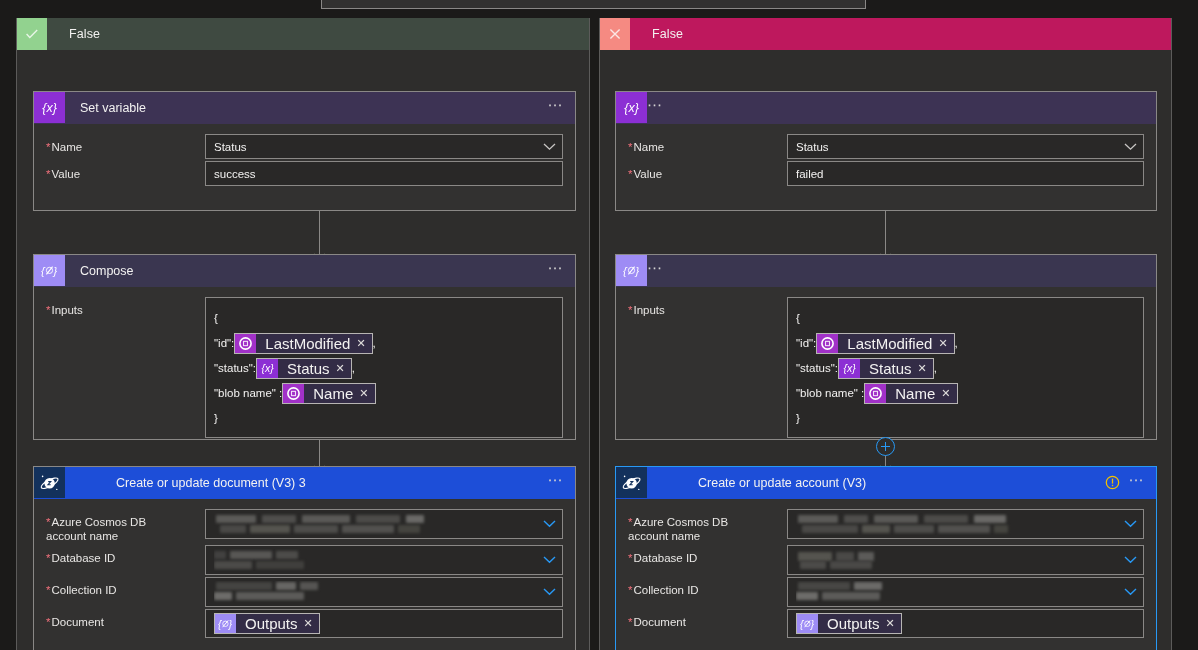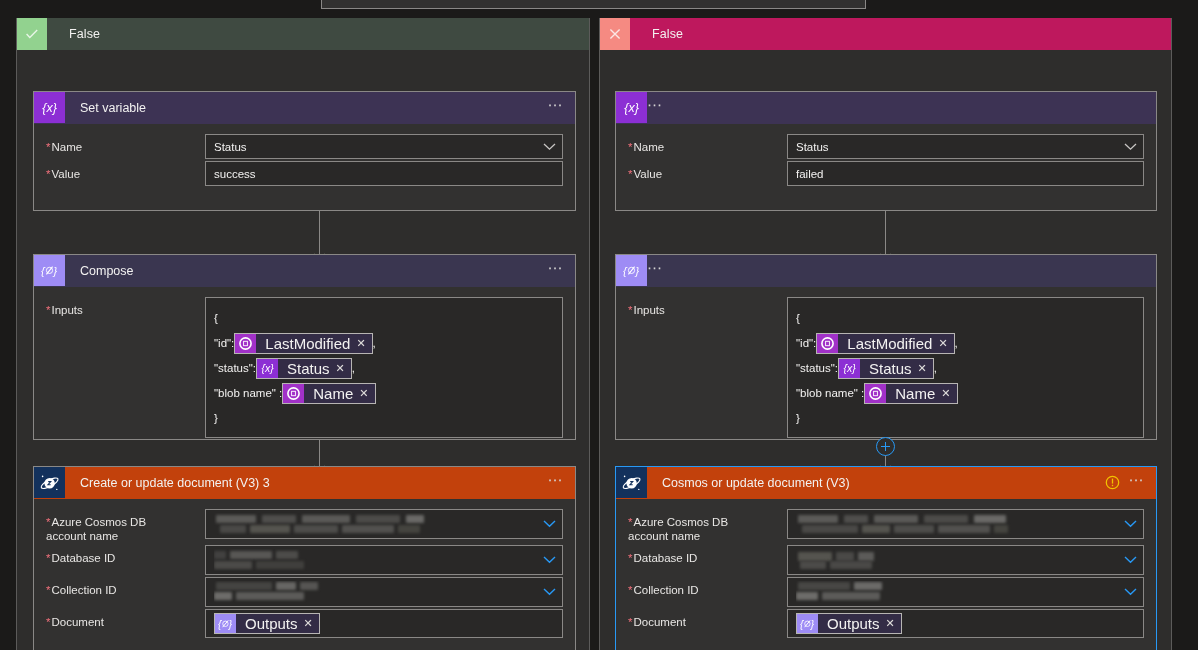--- a/index.html
+++ b/index.html
@@ -56,21 +56,21 @@
   }
   .card.selected { border: 1px solid #2899f5; }
 
   .card-head {
     height: 32px; display: flex; align-items: center;
     background: #3b3350;
     border-bottom: 1px solid transparent;
   }
   .card-head.purple  { background: #3d3354; }
   .card-head.compose { background: #3a3650; }
-  .card-head.cosmos  { background: #c2410c; }
+  .card-head.cosmos  { background: #1d4ed8; gap: 36px; }
 
   .card-icon {
     width: 31px; height: 31px; flex: 0 0 31px;
     display: flex; align-items: center; justify-content: center;
     font-size: 13px; color: #fff;
   }
   .icon-setvar  { background: #8c2fd4; font-style: italic; font-size: 12.5px; }
   .icon-compose { background: #9e8cf5; font-style: italic; font-size: 12.5px; }
   .icon-cosmos  { background: #13315c; }
   .icon-cosmos svg { display: block; }
@@ -523,21 +523,21 @@
         <div class="card-head cosmos">
           <div class="card-icon icon-cosmos">
             <svg width="22" height="22" viewBox="0 0 22 22">
               <circle cx="10.6" cy="11.2" r="5.2" fill="#ffffff"></circle>
               <ellipse cx="10.6" cy="11.2" rx="9.4" ry="3.2" transform="rotate(-28 10.6 11.2)" fill="none" stroke="#ffffff" stroke-width="1.15"></ellipse>
               <circle cx="3.6" cy="4.4" r="0.8" fill="#ffffff"></circle>
               <circle cx="17.8" cy="17.4" r="0.7" fill="#ffffff"></circle>
               <path d="M9.2 9.6l2.6 0 -2.9 3.2 2.8 0" fill="none" stroke="#13315c" stroke-width="1.05"></path>
             </svg>
           </div>
-          <div class="card-title">Cosmos or update document (V3)</div>
+          <div class="card-title">Create or update account (V3)</div>
           <div class="card-actions">
             <span class="info-icon">
               <svg width="15" height="15" viewBox="0 0 15 15">
                   <circle cx="7.5" cy="7.5" r="6.2" fill="none" stroke="#f2c200" stroke-width="1.25"></circle>
                   <rect x="6.85" y="3.6" width="1.3" height="5" fill="#f2c200"></rect>
                   <rect x="6.85" y="9.8" width="1.3" height="1.4" fill="#f2c200"></rect>
                 </svg>
             </span>
             <div class="ellipsis">⋯</div>
           </div>

